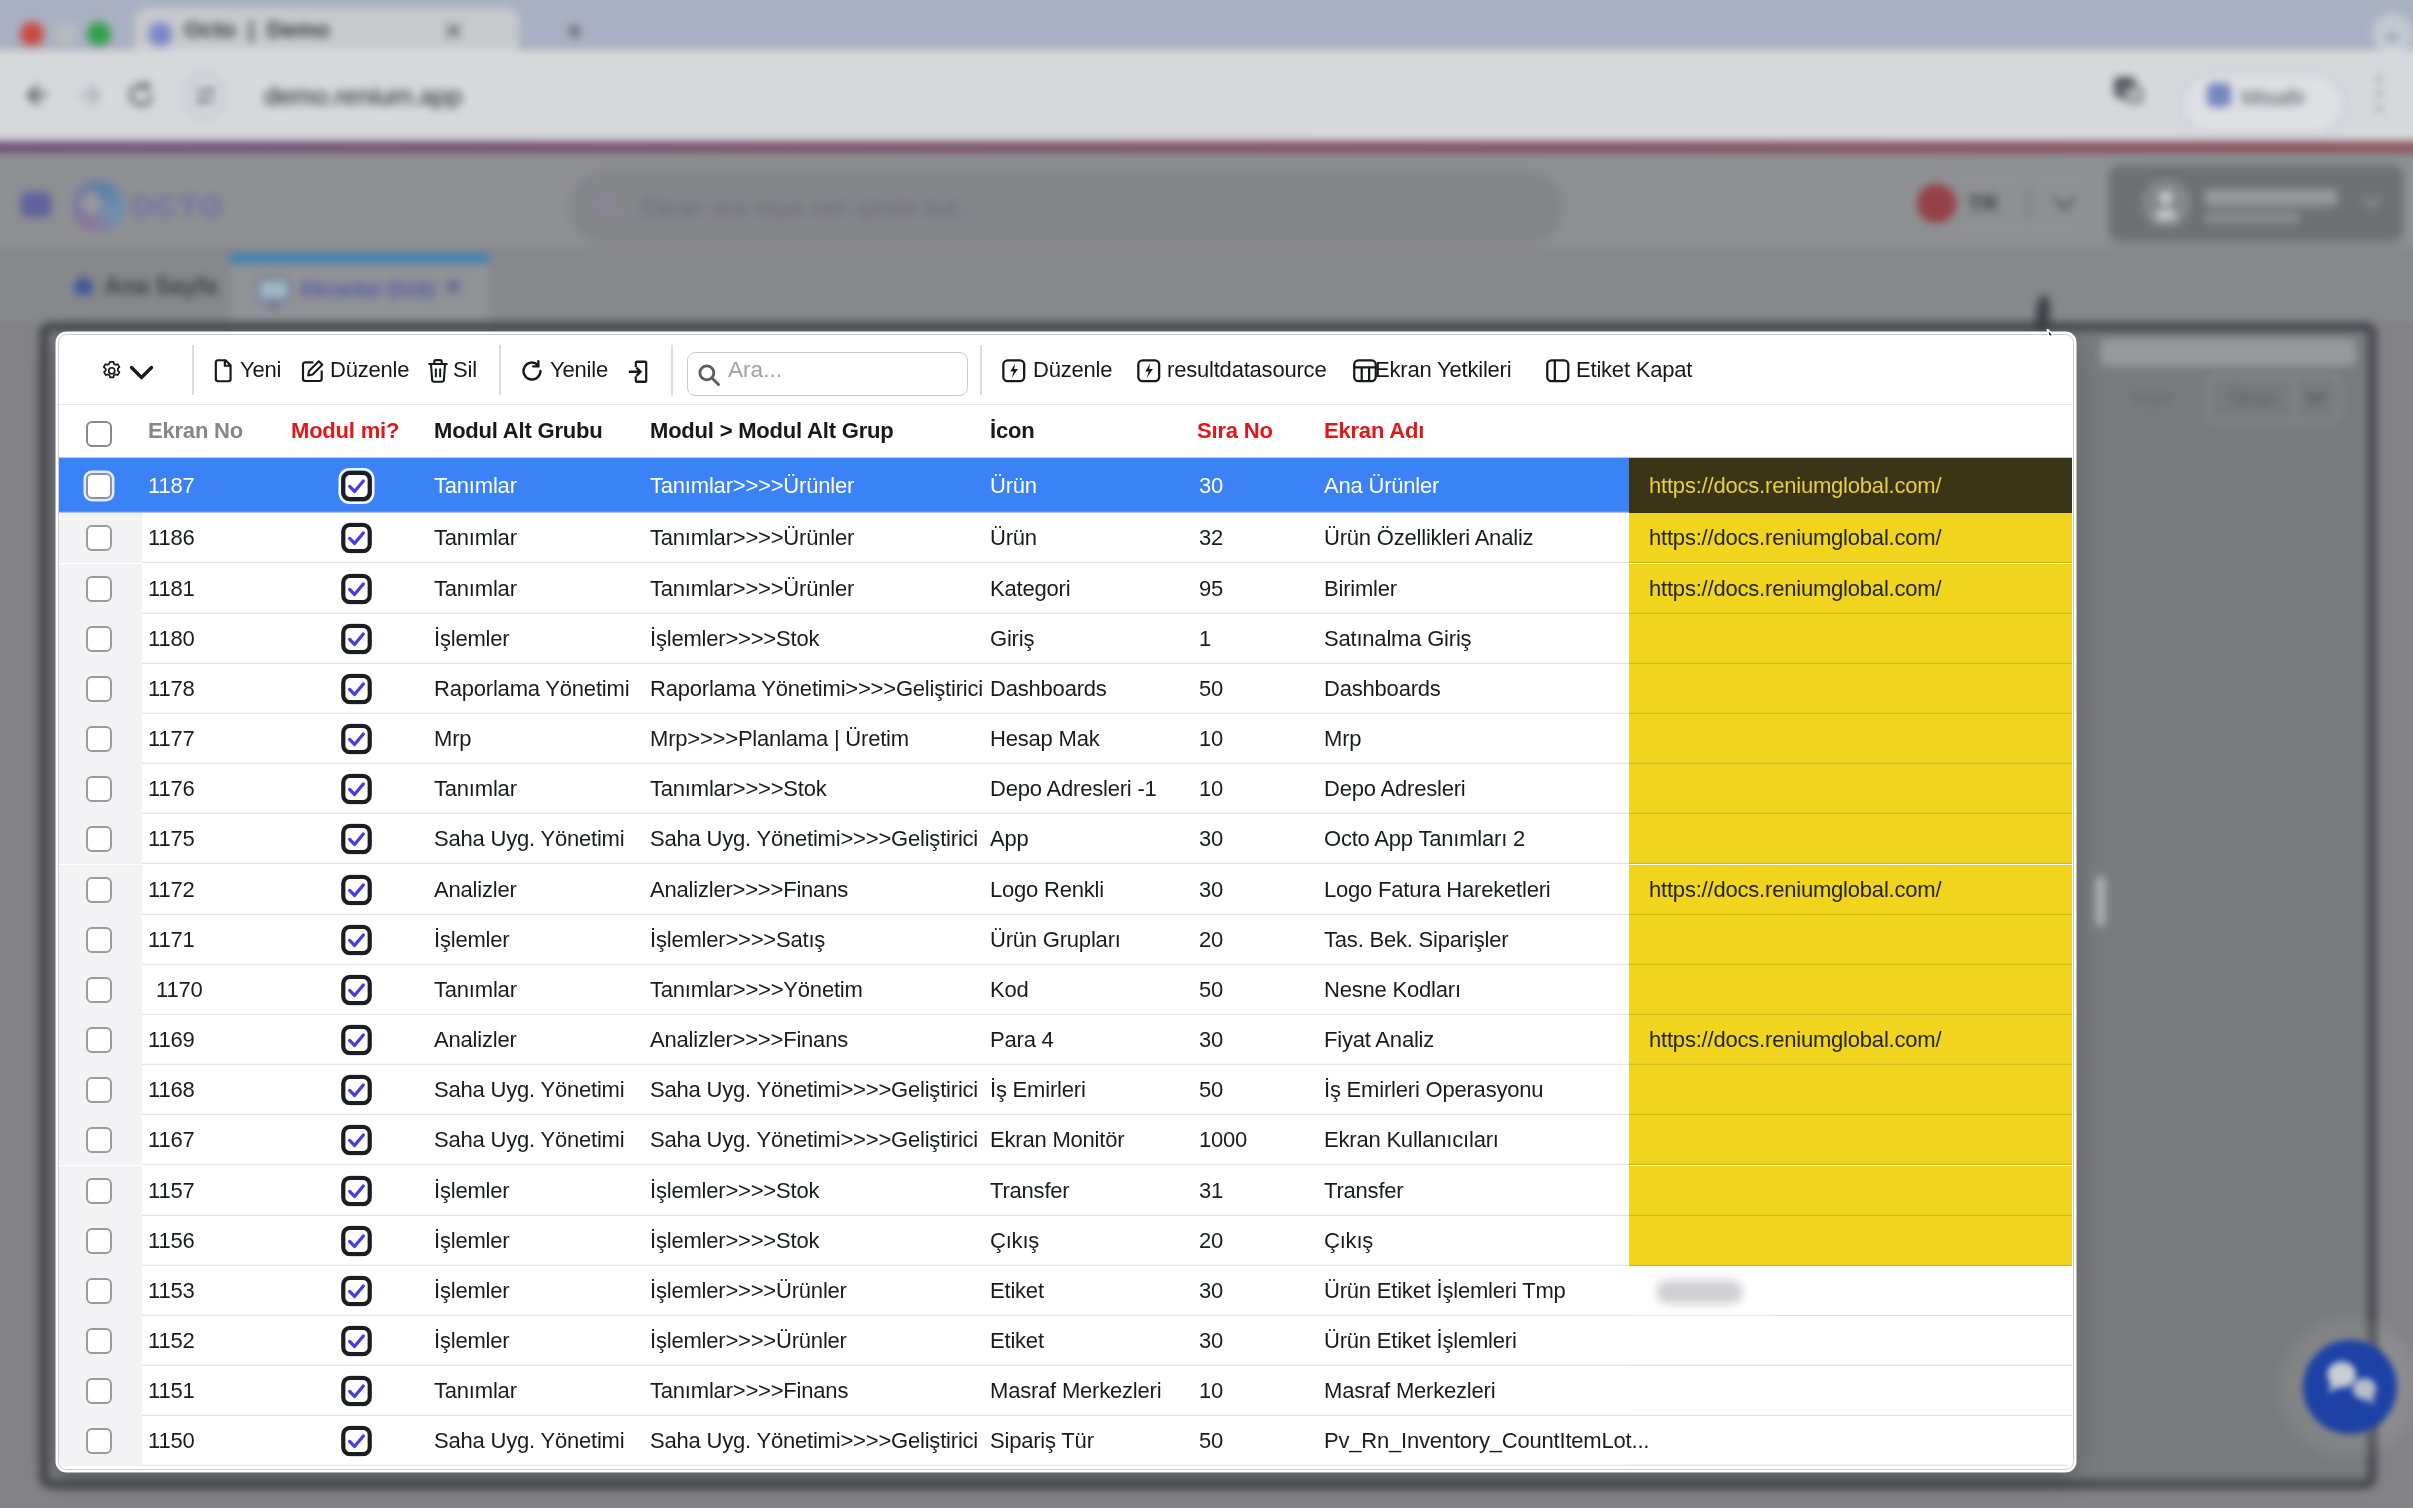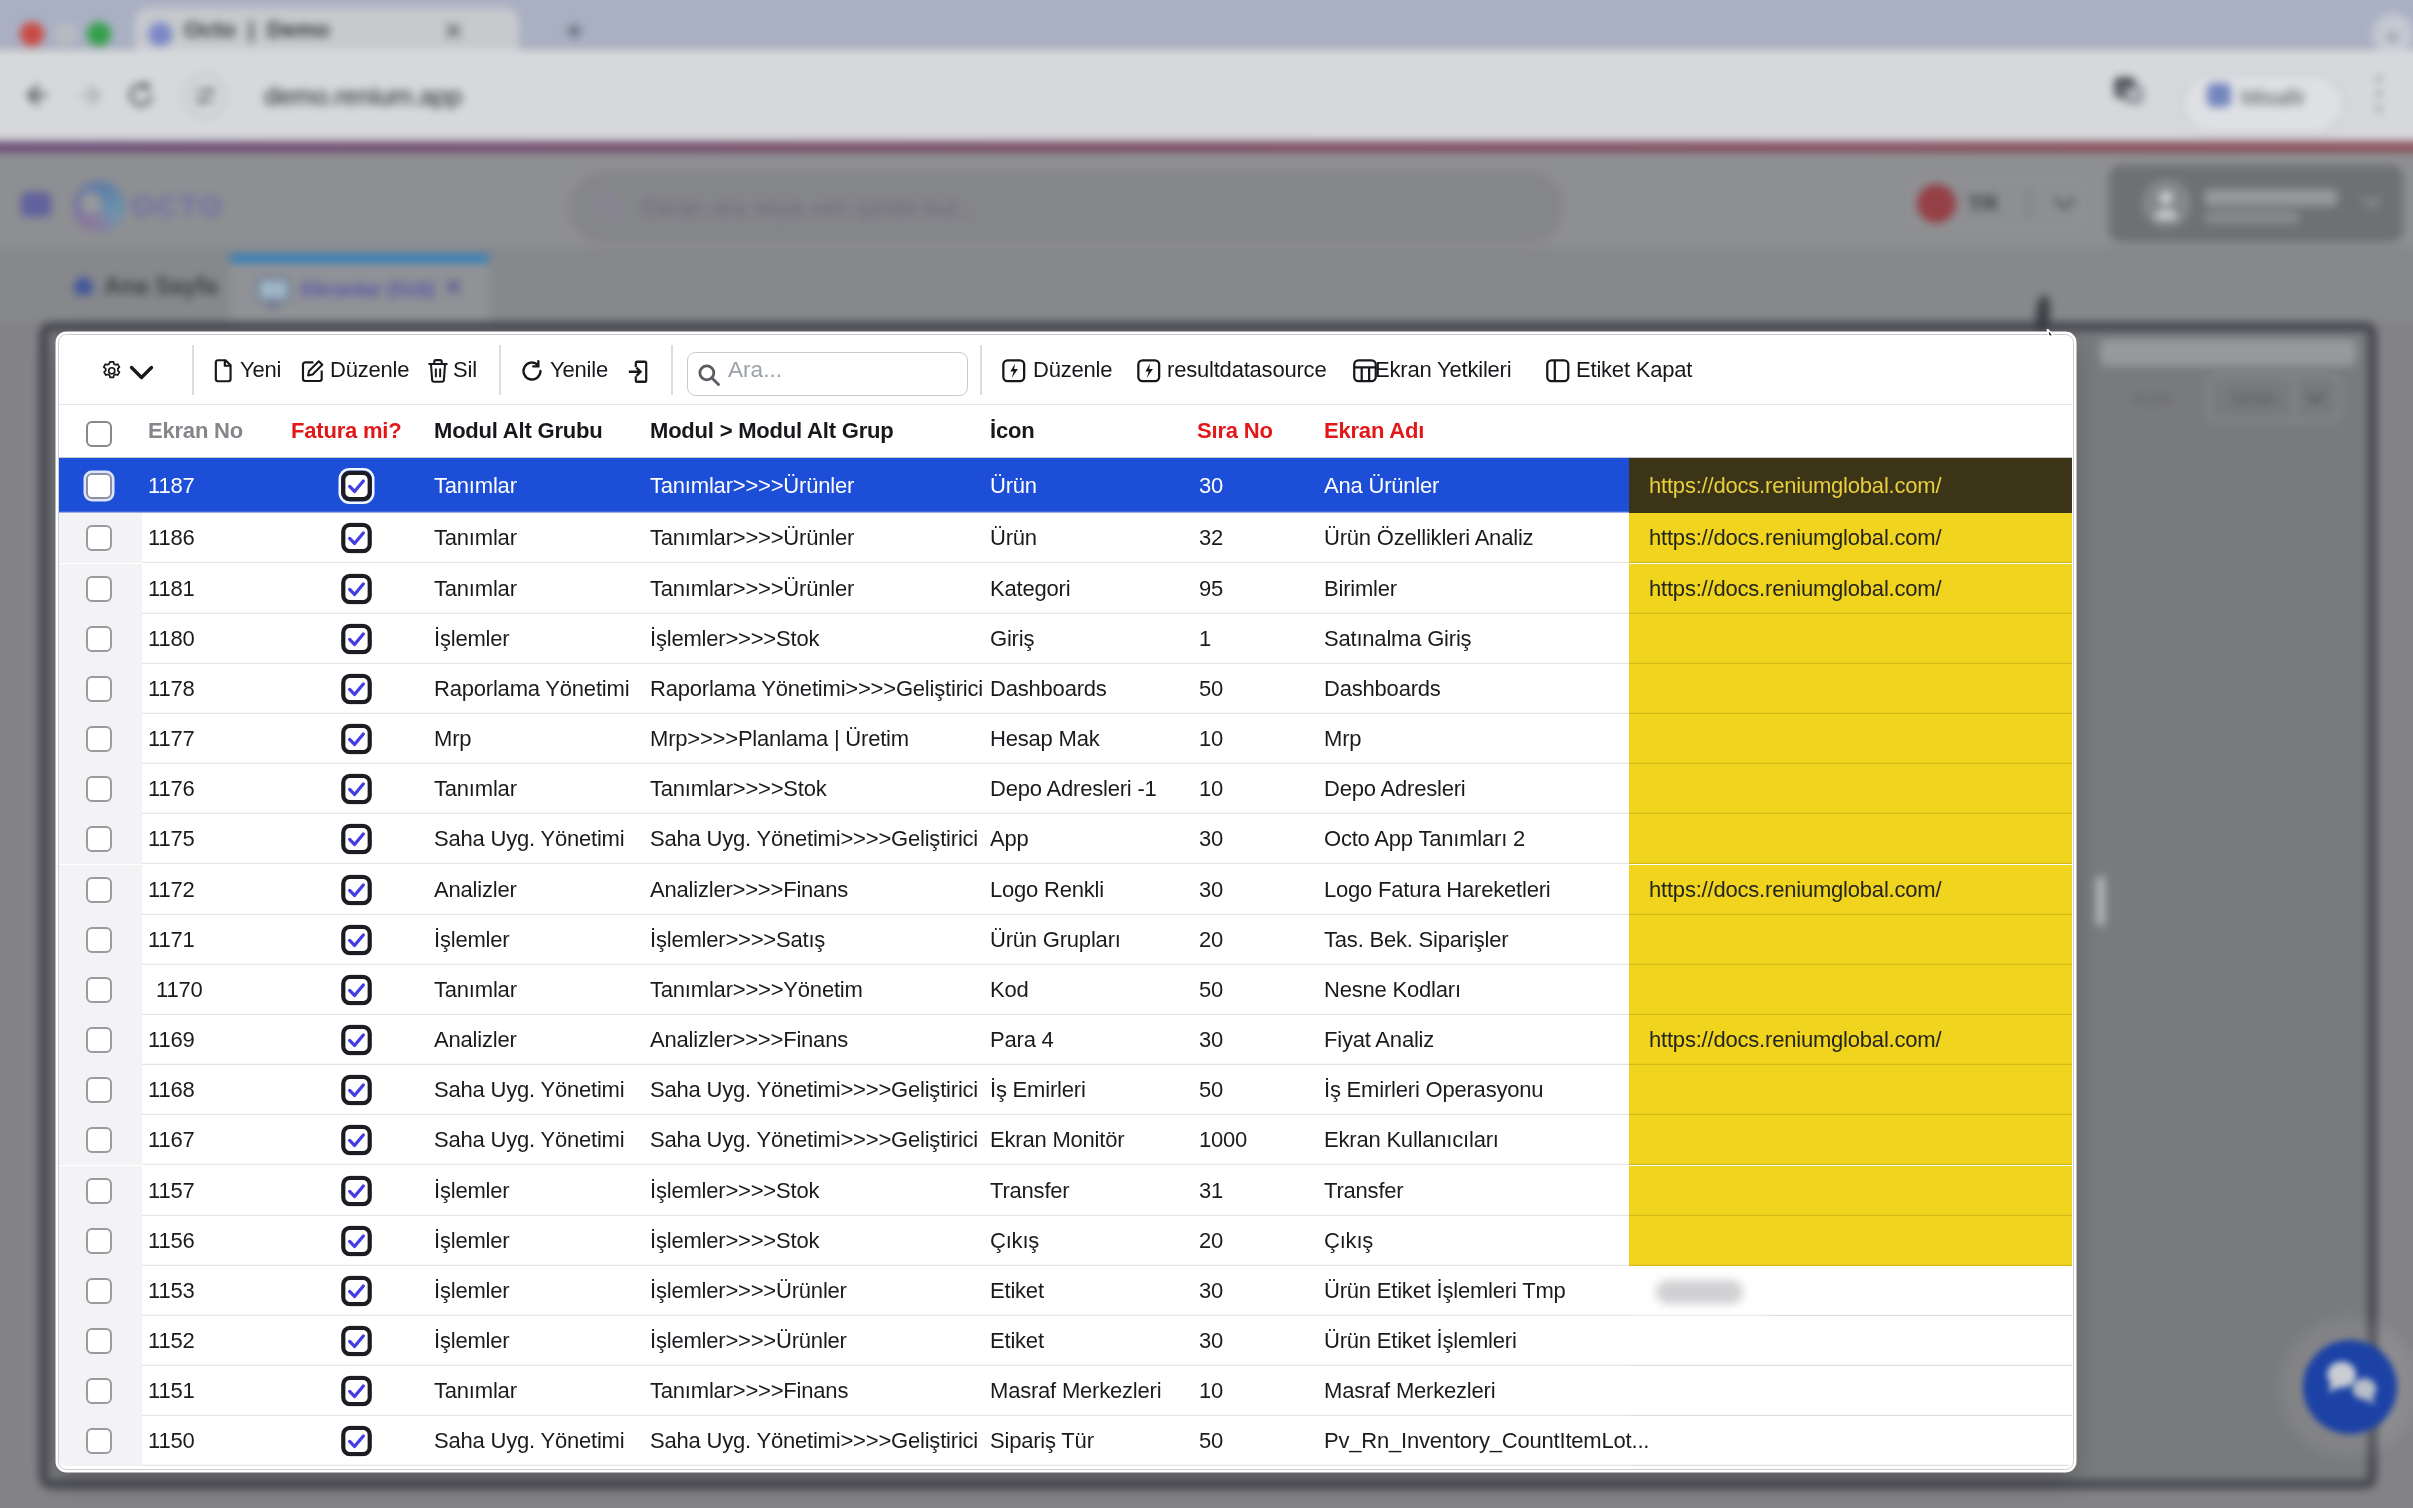--- a/index.html
+++ b/index.html
@@ -25,21 +25,21 @@
 
 #panel{position:absolute;left:58px;top:334px;width:2016px;height:1136px;background:#fff;border:1.7px solid #cbccd0;border-radius:8.4px;box-shadow:0 0 0 2.5px #ffffff,0 10px 27px rgba(0,0,0,.22)}
 #inner{position:absolute;left:0px;top:0px;width:2013px;height:1132px;overflow:hidden;border-radius:8.4px}
 .tb{position:absolute;left:0;top:0;width:2013px;height:70px;background:#fff;border-bottom:1.7px solid #e6e7ea}
 .tbi{position:absolute;top:0;height:70px;display:flex;align-items:center}
 .tbt{font-size:22px;font-weight:500;color:#17181c;letter-spacing:-0.2px}
 .vdiv{position:absolute;top:10px;height:50px;width:1.7px;background:#dcdde1}
 .hdr{position:absolute;left:0;top:70px;width:2013px;height:54px;background:#fff;border-bottom:2.5px solid #c6c7cb}
 .hc{position:absolute;top:0;height:51px;line-height:51px;font-size:22px;font-weight:700;color:#17181c;letter-spacing:-0.2px;white-space:pre}
 .row{position:absolute;left:0;width:2013px;background:#fff;box-shadow:inset 0 -1.3px 0 rgba(0,0,0,.10)}
-.row.sel{background:#1d4ed8;box-shadow:inset 0 -1.3px 0 rgba(225,225,246,.65)}
+.row.sel{background:#3b82f6;box-shadow:inset 0 -1.3px 0 rgba(225,225,246,.65)}
 .row .c{position:absolute;top:50%;transform:translateY(-50%);font-size:22px;color:#191b1e;letter-spacing:-0.2px;white-space:pre;z-index:1}
 .row.sel .c{color:#fff}
 .selcol{position:absolute;left:0;top:0;bottom:0;width:83px;background:#f3f3f5}
 .cb{position:absolute;top:50%;transform:translateY(-50%);width:26px;height:26px;border:2.5px solid #9a9b9f;border-radius:5.9px;background:#fff}
 .cbs{border-color:#8f90a8;box-shadow:0 0 0 2.5px rgba(255,255,255,.85)}
 .akt{position:absolute;top:50%;transform:translateY(-50%);width:31px;height:31px}
 .row.sel .akt{box-shadow:0 0 0 2.5px rgba(255,255,255,.95);border-radius:8.4px;background:transparent}
 .doccell{position:absolute;left:1570px;top:0;bottom:0;right:0;box-shadow:inset 0 -1.3px 0 rgba(0,0,0,.12);overflow:hidden}
 .redact{position:absolute;left:27px;top:14.2px;width:87px;height:24px;background:#d0d0d3;border-radius:12.6px;filter:blur(5px)}
 </style></head><body>
@@ -211,21 +211,21 @@
     <div class="tbi tbt" style="left:1316px">Ekran Yetkileri</div>
     <svg class="abs" style="left:1487px;top:24px" width="23.5" height="23.5" viewBox="0 0 28 28">
           <rect x="1.5" y="1.5" width="25" height="25" rx="5" fill="none" stroke="#17181c" stroke-width="2.7"></rect>
           <path d="M10.5 1.5 V26.5" stroke="#17181c" stroke-width="2.7"></path>
         </svg>
     <div class="tbi tbt" style="left:1517px">Etiket Kapat</div>
   </div>
   <div class="hdr">
     <div class="cb" style="left:27px;top:16px;transform:none;border-color:#86888c"></div>
     <div class="hc" style="left:89px;color:#84868a">Ekran No</div>
-    <div class="hc" style="left:232px;color:#e31717">Fatura mi?</div>
+    <div class="hc" style="left:232px;color:#e31717">Modul mi?</div>
     <div class="hc" style="left:375px">Modul Alt Grubu</div>
     <div class="hc" style="left:591px">Modul &gt; Modul Alt Grup</div>
     <div class="hc" style="left:931px">İcon</div>
     <div class="hc" style="left:1138px;color:#e31717">Sıra No</div>
     <div class="hc" style="left:1265px;color:#e31717">Ekran Adı</div>
   </div>
 <div class="row sel" style="top:123px;height:55px">
         <div class="cb cbs" style="left:27px"></div>
         <span class="c" style="left:89px">1187</span>
         <div class="akt" style="left:282px"><svg width="31" height="31" viewBox="0 0 34 34">

